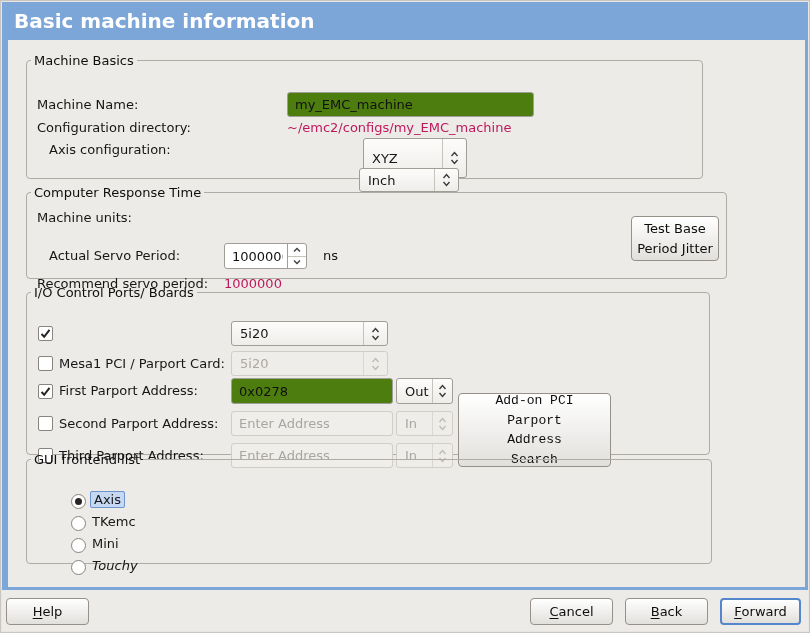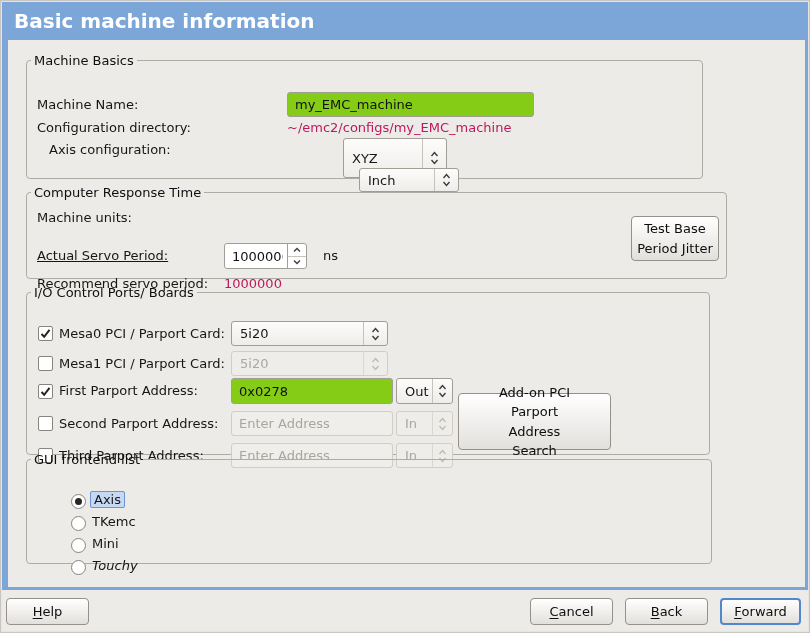--- a/index.html
+++ b/index.html
@@ -12,21 +12,21 @@
 
   .content { position:absolute; left:0; top:38px; right:0; height:550px; background:#EDEBE8;
              border-left:6px solid #7CA6D8; border-right:3px solid #7CA6D8; border-bottom:3px solid #7CA6D8; }
 
   fieldset { position:absolute; border:1px solid #AFABA5; border-radius:4px; }
   legend { font-weight:normal; font-size:13px; color:#0F0F0F; margin-left:4px; padding:0 3px; }
 
   .lbl { position:absolute; white-space:nowrap; color:#161616; }
   .val { position:absolute; white-space:nowrap; color:#be185d; }
 
-  .entry { position:absolute; background:#84cc16; border:1px solid #A19D97; border-radius:3px; display:flex; }
+  .entry { position:absolute; background:#4d7c0f; border:1px solid #A19D97; border-radius:3px; display:flex; }
   .entry input { width:100%; border:none; outline:none; background:transparent; font:inherit; color:#111; padding:0 7px; }
   .entry.disabled { background:#F0EEEB; border-color:#D1CDC7; }
   .entry.disabled input { color:#A9A5A0; }
   .entry input::placeholder { color:#A9A5A0; opacity:1; }
 
   .combo { position:absolute; display:flex; align-items:stretch; background:linear-gradient(#FDFCFB,#EFEDEA); border:1px solid #A19D97; border-radius:3px; color:#161616; }
   .combo .txt { flex:1; display:flex; align-items:center; padding-left:8px; white-space:nowrap; }
   .combo .arr { width:24px; display:flex; align-items:center; justify-content:center; border-left:1px solid #C6C2BC; color:#3B3B3B; }
   .combo.disabled { background:#EFEDEA; border-color:#D1CDC7; color:#ABA7A2; }
   .combo.disabled .arr { color:#C0BCB6; border-left-color:#DAD6D0; }
@@ -66,21 +66,21 @@
 
     <fieldset style="left:18px; top:13px; width:677px; height:126px;">
       <legend>Machine Basics</legend>
       <span class="lbl" style="left:10px; top:24px; line-height:25px;">Machine Name:</span>
       <span class="entry" style="left:260px; top:24px; width:247px; height:25px;">
         <input type="text" value="my_EMC_machine" style="">
       </span>
       <span class="lbl" style="left:10px; top:52px; line-height:16px;">Configuration directory:</span>
       <span class="val" style="left:260px; top:52px; line-height:16px;">~/emc2/configs/my_EMC_machine</span>
       <span class="lbl" style="left:22px; top:70px; line-height:24px;">Axis configuration:</span>
-      <span class="combo" style="left:316px; top:70px; width:104px; height:40px;">
+      <span class="combo" style="left:336px; top:70px; width:104px; height:40px;">
         <span class="txt">XYZ</span>
         <span class="arr">
             <svg width="9" height="14" viewBox="0 0 9 14">
               <path d="M1.5 5 L4.5 1.6 L7.5 5" fill="none" stroke="currentColor" stroke-width="1.4"></path>
               <path d="M1.5 9 L4.5 12.4 L7.5 9" fill="none" stroke="currentColor" stroke-width="1.4"></path>
             </svg>
           </span>
       </span>
       <span class="lbl" style="left:10px; top:100px; line-height:24px;margin-top:38px;">Machine units:</span>
       <span class="combo" style="left:332px; top:100px; width:100px; height:24px;">
@@ -91,21 +91,21 @@
               <path d="M1.5 9 L4.5 12.4 L7.5 9" fill="none" stroke="currentColor" stroke-width="1.4"></path>
             </svg>
           </span>
       </span>
     </fieldset>
 
     <fieldset style="left:18px; top:145px; width:701px; height:94px;">
       <legend>Computer Response Time</legend>
       <button class="gtkbtn" style="left:604px; top:16px; width:88px; height:45px;">Test Base
 Period Jitter</button>
-      <span class="lbl" style="left:10px; top:43px; line-height:26px;text-decoration:underline;">Actual Servo Period:</span>
+      <span class="lbl" style="left:22px; top:43px; line-height:26px;">Actual Servo Period:</span>
       <span class="spinbox" style="left:197px; top:43px; width:83px; height:26px;">
         <input type="text" value="1000000" style="">
         <span class="spincol">
           <span class="spinbtn">
               <svg width="8" height="6" viewBox="0 0 8 6">
                 <path d="M1 4.5 L4 1.5 L7 4.5" fill="none" stroke="currentColor" stroke-width="1.3"></path>
               </svg>
             </span>
           <span class="spinbtn">
               <svg width="8" height="6" viewBox="0 0 8 6">
@@ -120,21 +120,20 @@
     </fieldset>
 
     <fieldset style="left:18px; top:245px; width:684px; height:170px;">
       <legend>I/O Control Ports/ Boards</legend>
 
       <span class="checkbox checked" style="left:11px; top:26px;">
           <svg width="11" height="11" viewBox="0 0 11 11">
             <path d="M1.5 6 L4.2 8.8 L9.5 1.8" fill="none" stroke="#242424" stroke-width="2"></path>
           </svg>
         </span>
-      <span class="lbl" style="left:32px; top:21px; line-height:25px;">Mesa0 PCI / Parport Card:</span>
       <span class="combo" style="left:204px; top:21px; width:157px; height:25px;">
         <span class="txt">5i20</span>
         <span class="arr">
             <svg width="9" height="14" viewBox="0 0 9 14">
               <path d="M1.5 5 L4.5 1.6 L7.5 5" fill="none" stroke="currentColor" stroke-width="1.4"></path>
               <path d="M1.5 9 L4.5 12.4 L7.5 9" fill="none" stroke="currentColor" stroke-width="1.4"></path>
             </svg>
           </span>
       </span>
 
@@ -192,21 +191,21 @@
       <span class="combo disabled" style="left:369px; top:143px; width:57px; height:25px;">
         <span class="txt">In</span>
         <span class="arr" style="width:20px;">
             <svg width="9" height="14" viewBox="0 0 9 14">
               <path d="M1.5 5 L4.5 1.6 L7.5 5" fill="none" stroke="currentColor" stroke-width="1.4"></path>
               <path d="M1.5 9 L4.5 12.4 L7.5 9" fill="none" stroke="currentColor" stroke-width="1.4"></path>
             </svg>
           </span>
       </span>
 
-      <button class="gtkbtn" style="left:431px; top:93px; width:153px; height:57px;">Add-on PCI
+      <button class="gtkbtn" style="left:431px; top:93px; width:153px; height:74px;font-family:Liberation Mono, monospace;">Add-on PCI
 Parport
 Address
 Search</button>
     </fieldset>
 
     <fieldset style="left:18px; top:412px; width:686px; height:112px;">
       <legend>GUI frontend list</legend>
 
       <span class="radio selected" style="left:44px; top:27px;">
           <span class="dot"></span>

